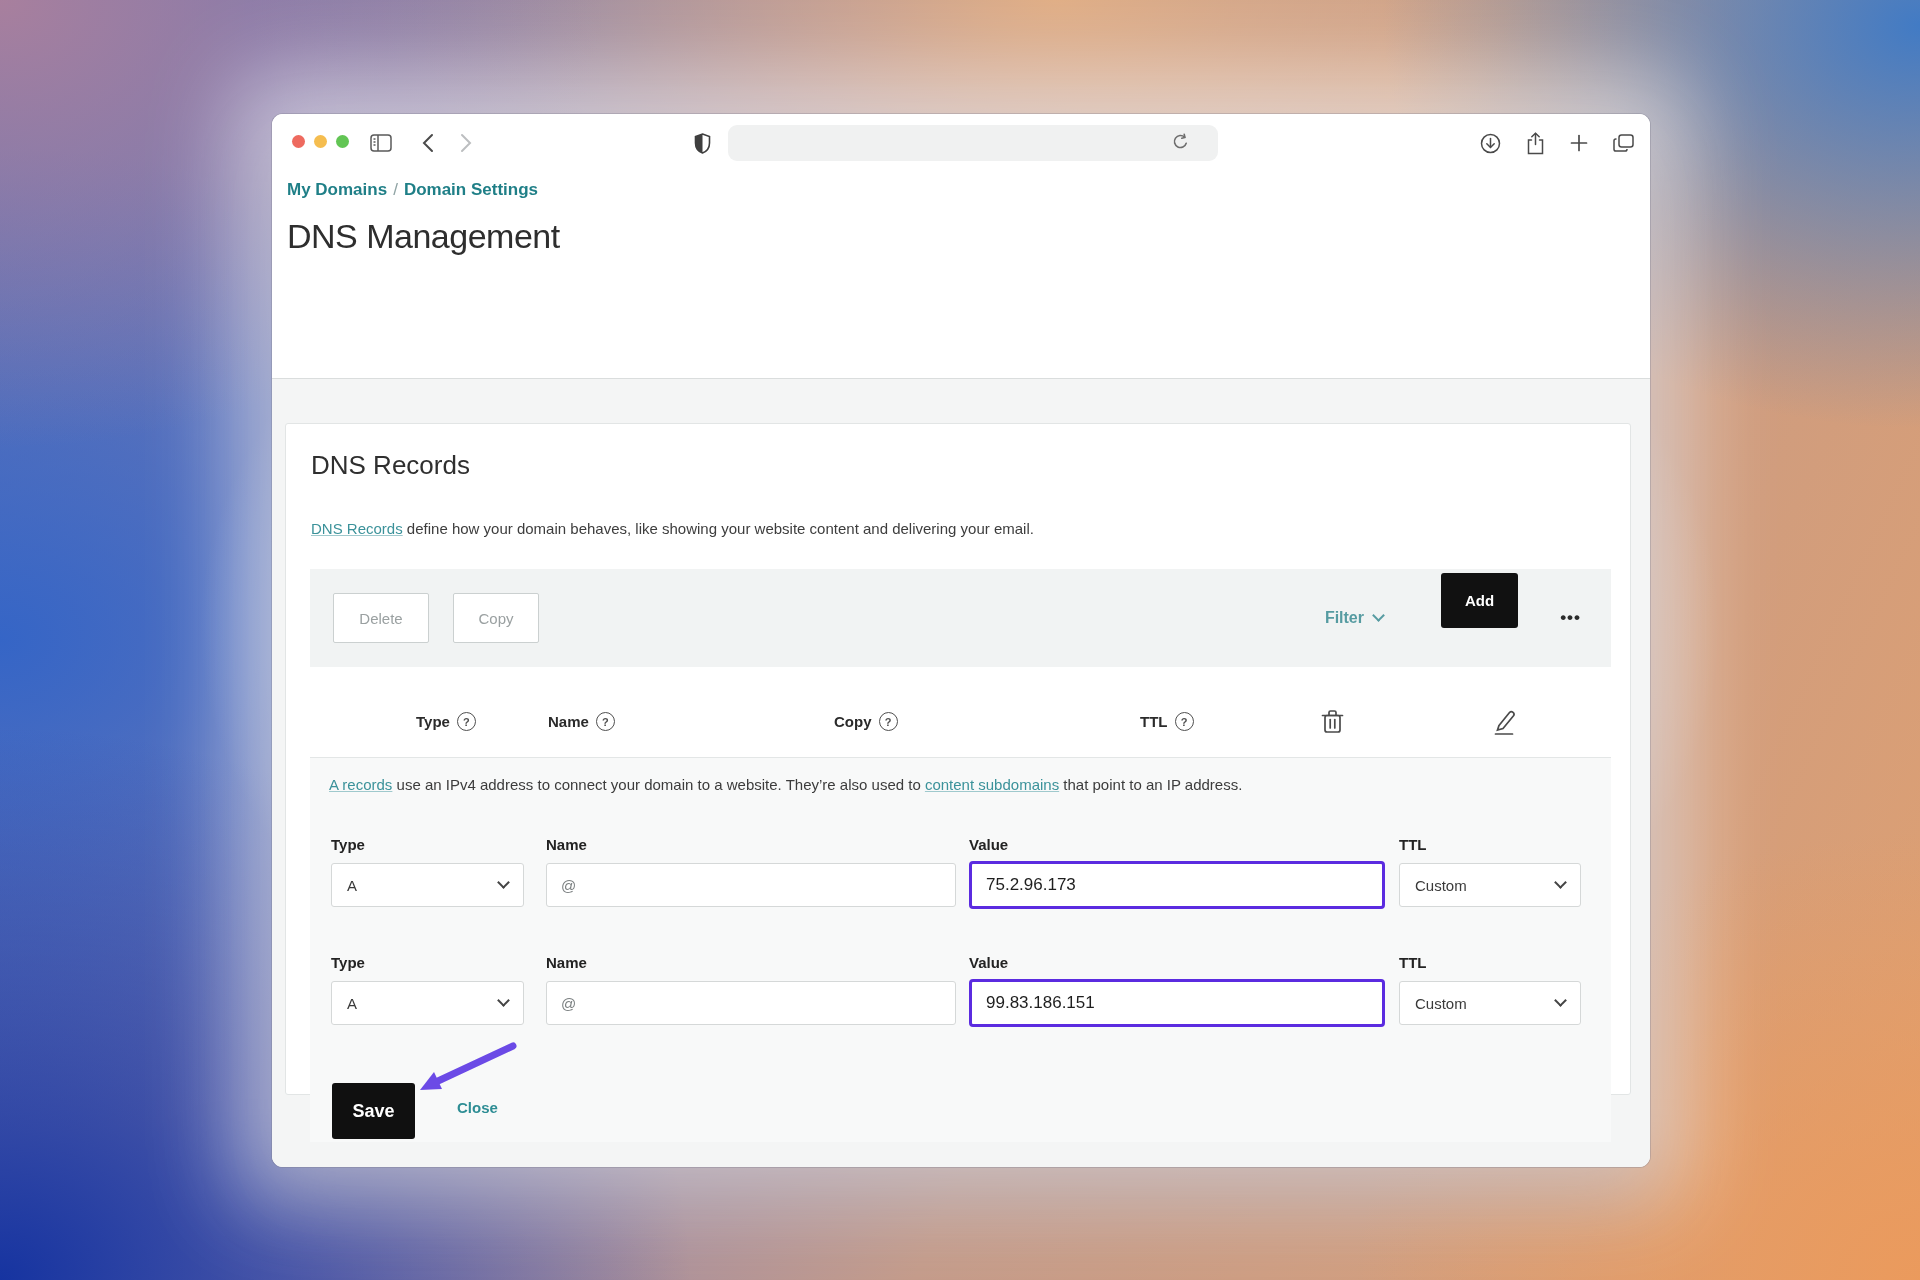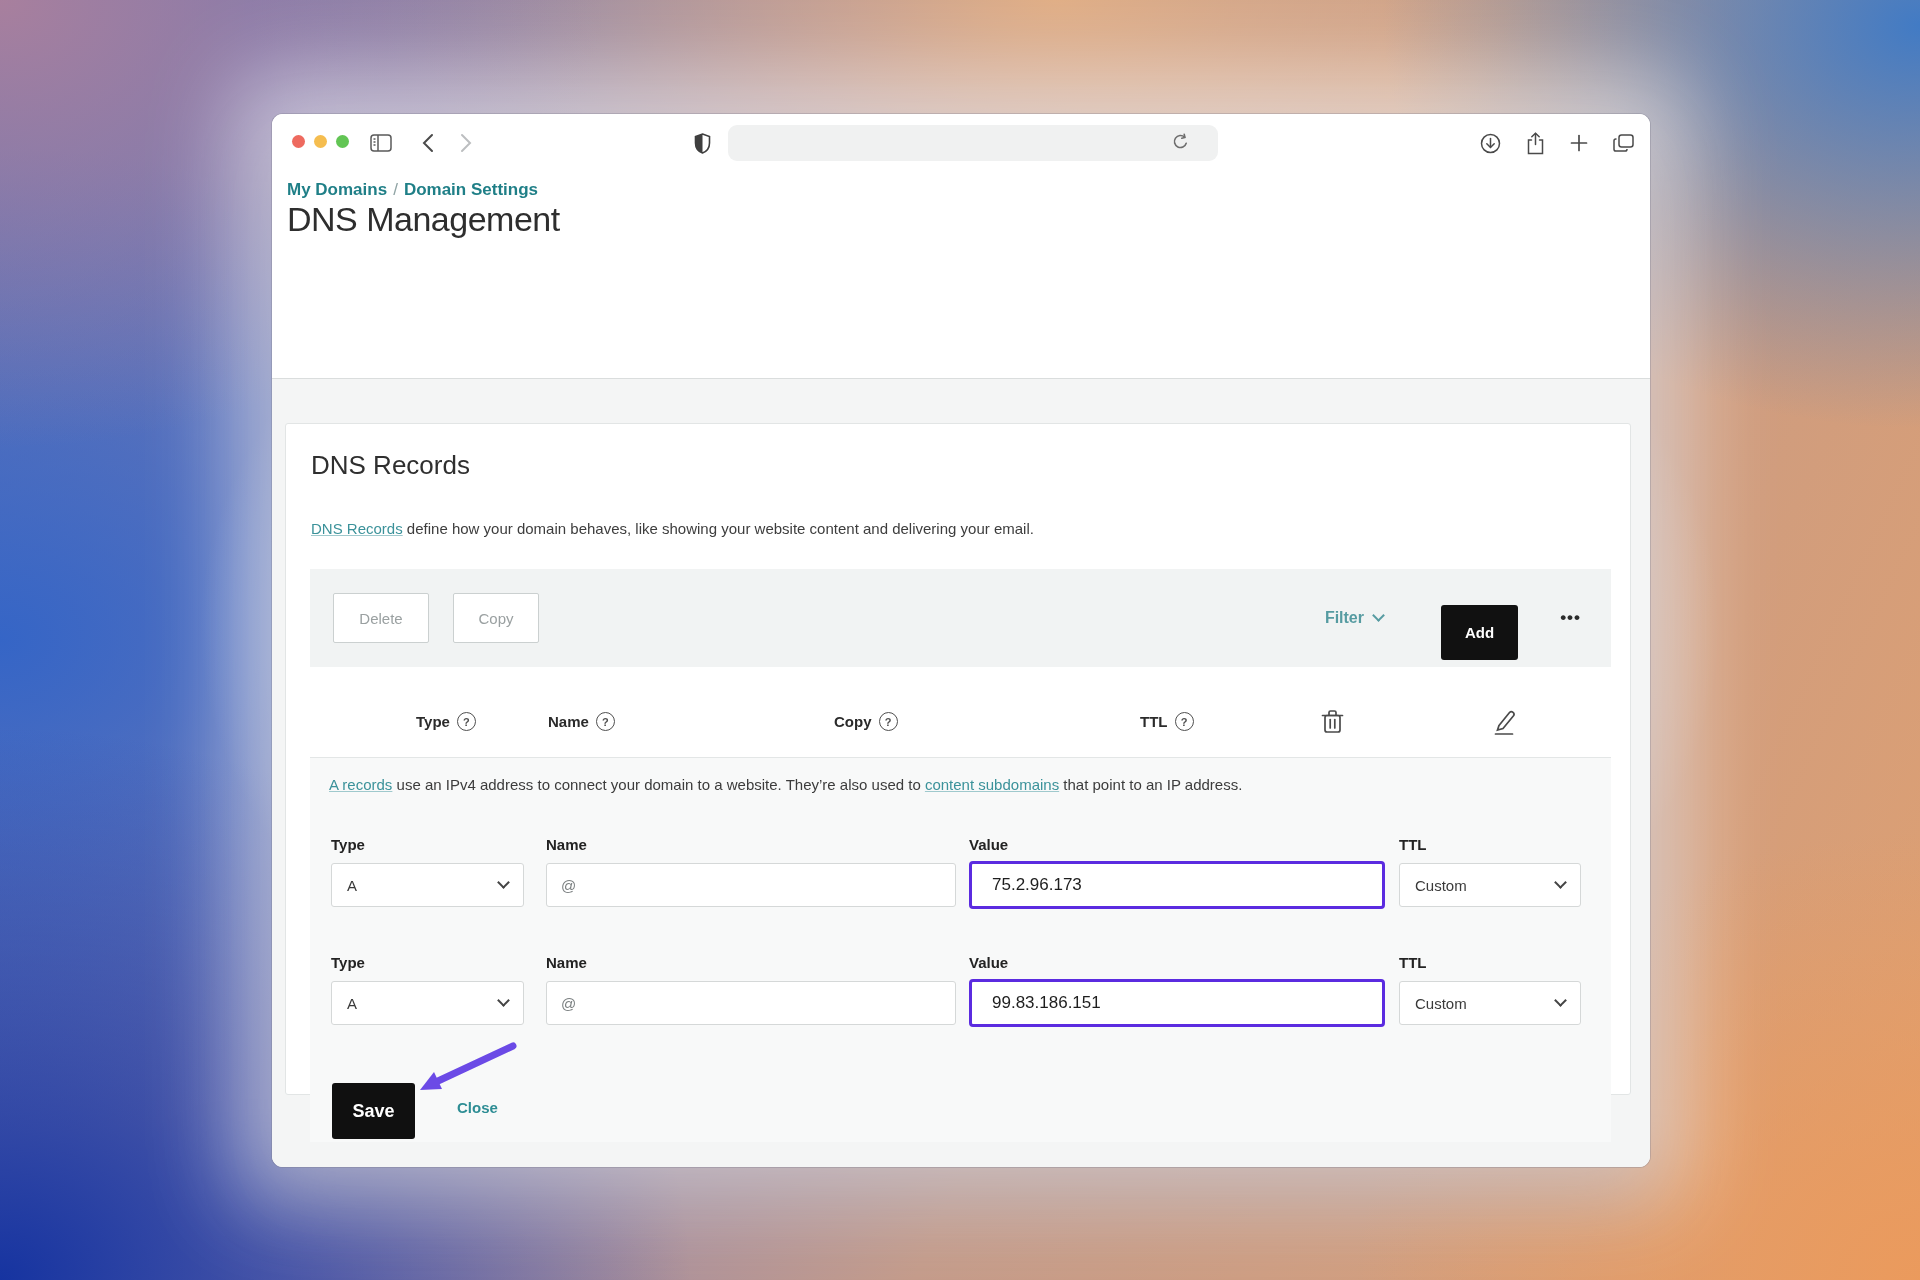--- a/index.html
+++ b/index.html
@@ -34,42 +34,42 @@
     background:#f0f1f1; border-radius:9px; border:none; outline:none;
     font-size:14px; color:#333; padding:0 36px 0 14px;
   }
   .reload { position:absolute; left:900px; top:19px; }
   .right-icons { position:absolute; right:16px; top:0; height:58px; display:flex; align-items:center; gap:25px; }
   
   .page-header { padding:8px 0 0 15px; background:#fff; }
   .breadcrumb { font-size:17px; font-weight:bold; }
   .breadcrumb a { color:#1f7f87; text-decoration:none; cursor:pointer; }
   .crumb-sep { color:#8fa3a4; font-weight:normal; padding:0 6px; }
-  .page-title { font-size:34px; font-weight:500; color:#2e2e2e; letter-spacing:-.5px; }
+  .page-title { margin-top:17px; font-size:34px; font-weight:500; color:#2e2e2e; letter-spacing:-.5px; }
   .page-domain { margin-top:22px; font-size:14px; color:#4c4c4c; }
   
   .content { position:absolute; left:0; right:0; top:264px; bottom:0; background:#f4f5f5; border-top:1px solid #dadddd; }
   .card { position:absolute; left:13px; top:44px; width:1346px; height:672px; background:#fff; border:1px solid #e2e5e5; border-radius:3px; }
   .card-heading { position:absolute; left:25px; top:26px; font-size:26px; font-weight:500; color:#2f2f2f; }
   .card-desc { position:absolute; left:25px; top:96px; font-size:15px; color:#3d3d3d; }
   .teal-link { color:#3b929a; text-decoration:underline; text-decoration-color:#9fc9cd; cursor:pointer; }
   
   .toolbar { position:absolute; left:24px; top:145px; width:1301px; height:98px; background:#f1f3f3;padding-left:41px; }
   .tb-btn {
     position:absolute; top:24px; height:50px; background:#fff; border:1px solid #cbd0d0; border-radius:2px;
     color:#9aa0a1; font-size:15px; font-family:inherit; cursor:default;
   }
   .tb-delete { left:23px; width:96px; }
   .tb-copy { left:143px; width:86px; }
   .filter { position:absolute; right:228px; top:0; height:98px; display:flex; align-items:center; gap:10px; cursor:pointer; }
   .filter-label { color:#569ba1; font-size:16px; font-weight:bold; }
   .chev { width:9px; height:9px; border-right:2px solid #444; border-bottom:2px solid #444; transform:rotate(45deg); margin-top:-5px; }
   .chev.teal { border-color:#569ba1; }
   .add-btn {
-    position:absolute; right:93px; top:36px; width:77px; height:55px; background:#111; color:#fff;
+    position:absolute; right:93px; top:4px; width:77px; height:55px; background:#111; color:#fff;
     border:none; border-radius:3px; font-size:15px; font-weight:bold; font-family:inherit; cursor:pointer;
   }
   .more-btn { position:absolute; right:30px; top:0; height:98px; display:flex; align-items:center;
     font-size:17px; font-weight:bold; color:#2b2b2b; letter-spacing:1px; cursor:pointer; }
   
   .thead { position:absolute; left:0; top:270px; width:100%; height:63px; }
   .th { position:absolute; top:18px; display:inline-flex; align-items:center; gap:7px; font-size:15px; font-weight:bold; color:#2b2b2b; }
   .help {
     width:19px; height:19px; border:1.5px solid #4f4f4f; border-radius:50%;
     display:inline-flex; align-items:center; justify-content:center;
@@ -90,21 +90,21 @@
     display:flex; align-items:center; justify-content:space-between; padding:0 15px;
     font-size:15px; color:#3a3a3a; cursor:pointer;
   }
   .text-input {
     width:100%; height:44px; background:#fff; border:1px solid #d5d8d8; border-radius:3px;
     font-size:15px; color:#3a3a3a; padding:0 14px; font-family:inherit; outline:none;
   }
   .text-input::placeholder { color:#7c8182; opacity:1; }
   .value-input {
     width:100%; height:48px; margin-top:-2px; background:#fff; border:3px solid #5b2be0; border-radius:4px;
-    font-size:17px; color:#1e1e1e; padding:0 20px; font-family:inherit; outline:none;
+    font-size:17px; color:#1e1e1e; padding:0 14px; font-family:inherit; outline:none;
   }
   .save-btn {
     position:absolute; left:22px; top:325px; width:83px; height:56px; background:#101010; color:#fff;
     border:none; border-radius:3px; font-size:18px; font-weight:bold; font-family:Liberation Sans, sans-serif; cursor:pointer;
   }
   .close-link { position:absolute; left:147px; top:341px; font-size:15px; font-weight:bold; color:#2d8d94; cursor:pointer; }
   .anno-arrow { position:absolute; left:100px; top:280px; pointer-events:none; }
 </style>
 </head>
 <body>

